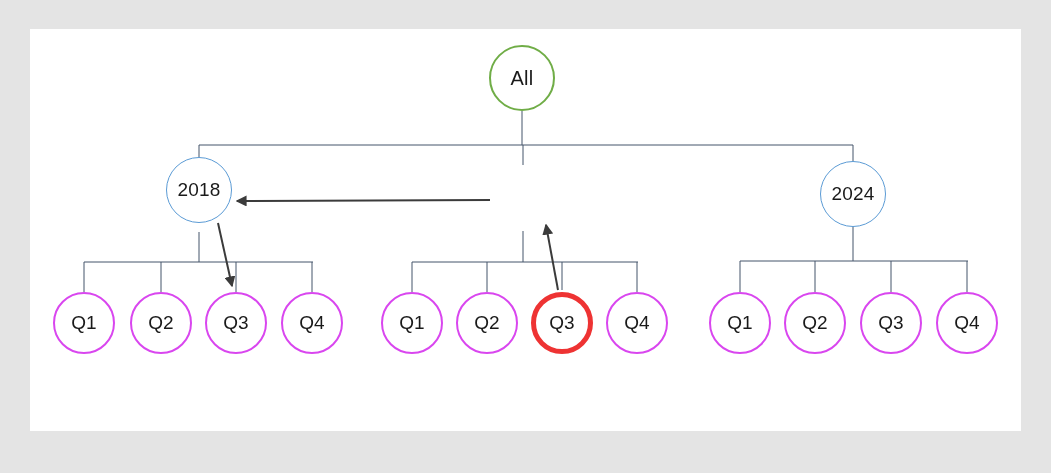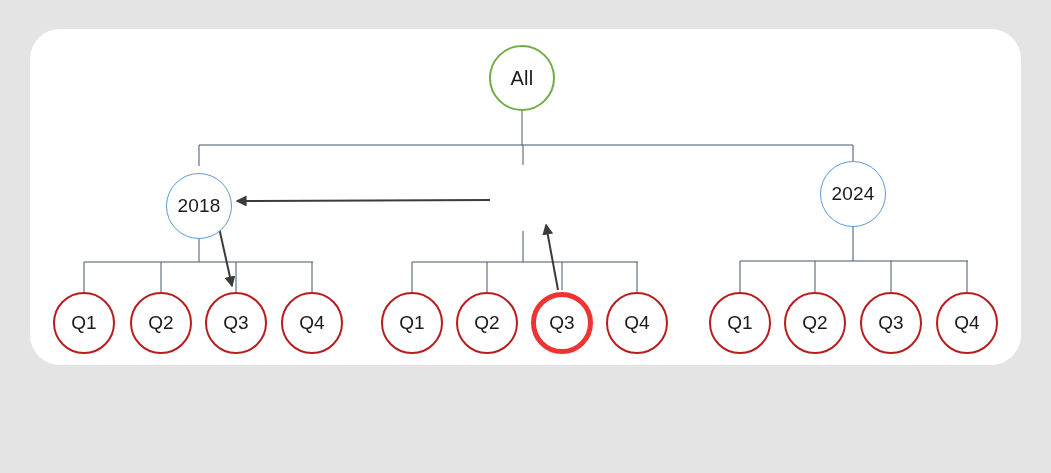--- a/index.html
+++ b/index.html
@@ -5,23 +5,22 @@
   * { margin: 0; padding: 0; box-sizing: border-box; }
   html, body {
     width: 1051px; height: 473px;
     background: #e4e4e4;
     font-family: "Liberation Sans", sans-serif;
     overflow: hidden;
   }
   .surface {
     position: absolute;
     left: 30px; top: 29px;
-    width: 991px; height: 336px;
+    width: 991px; height: 402px;
     background: #ffffff;
-    border-radius: 30px;
   }
   .connector-layer {
     position: absolute; left: 0; top: 0;
     width: 991px; height: 413px;
   }
   .node {
     position: absolute;
     background: #ffffff;
     border-radius: 50%;
     display: flex;
@@ -35,21 +34,21 @@
     width: 66px; height: 66px;
     border: 2px solid #70ad47;
     font-size: 20px;
   }
   .node-year {
     width: 66px; height: 66px;
     border: 1.5px solid #5b9bd5;
   }
   .node-quarter {
     width: 62px; height: 62px;
-    border: 2px solid #b91c1c;
+    border: 2px solid #d946ef;
   }
   .node-quarter.highlighted {
     border: 5px solid #ee3333;
   }
 </style>
 </head>
 <body>
 
 <div class="surface">
 
@@ -93,21 +92,21 @@
       <line x1="460" y1="171" x2="207" y2="172" marker-end="url(#arrowhead)"></line>
       <line x1="188" y1="194" x2="202" y2="257" marker-end="url(#arrowhead)"></line>
       <line x1="528" y1="261" x2="516" y2="196" marker-end="url(#arrowhead)"></line>
     </g>
   </svg>
 
   <div class="node node-root" style="left:459px; top:16px;">
     <span>All</span>
   </div>
 
-  <div class="node node-year" style="left:136px; top:144px;">
+  <div class="node node-year" style="left:136px; top:128px;">
     <span>2018</span>
   </div>
   <div class="node node-year" style="left:790px; top:132px;">
     <span>2024</span>
   </div>
 
   <div class="node node-quarter" style="left:23px; top:263px;">
     <span>Q1</span>
   </div>
   <div class="node node-quarter" style="left:100px; top:263px;">

